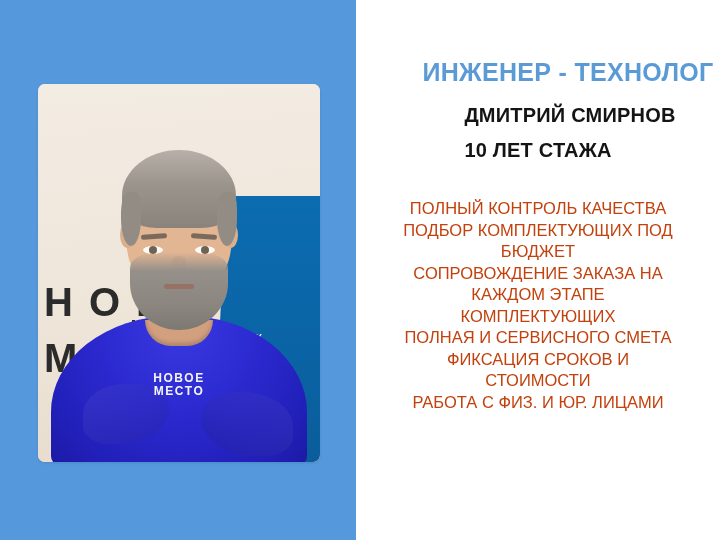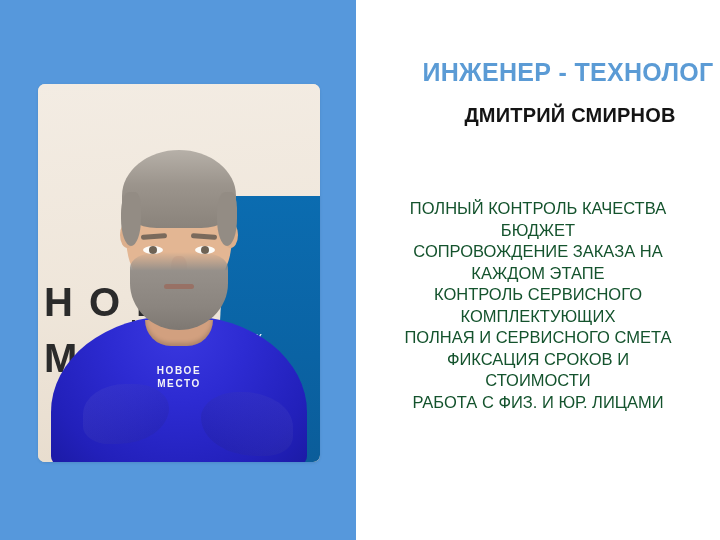--- a/index.html
+++ b/index.html
@@ -259,25 +259,25 @@
     background: #9a6a5c;
     border-radius: 4px;
     opacity: .8;
   }
 
   
   .shirt-print {
     position: absolute;
     left: 50%;
     margin-left: -34px;
-    top: 280px;
+    top: 288px;
     width: 68px;
     text-align: center;
     color: #f4f4f8;
-    font-size: 10px;
+    font-size: 12px;
     font-weight: 700;
     letter-spacing: 1.6px;
     line-height: 13px;
     font-family: "Liberation Sans", sans-serif;
   }
 
   
   .right-panel {
     position: absolute;
     left: 356px;
@@ -321,21 +321,21 @@
     font-weight: 700;
     letter-spacing: 0.2px;
     font-family: "Liberation Sans", sans-serif;
   }
   .services {
     position: absolute;
     left: 8px;
     top: 198px;
     width: 348px;
     text-align: center;
-    color: #14532d;
+    color: #c2410c;
     font-size: 16.5px;
     font-weight: 400;
     line-height: 21.5px;
     font-family: "Liberation Sans", sans-serif;
   }
   .services .svc-line { display: block; white-space: nowrap; }
 
   
   .watermark {
     position: absolute;
@@ -403,27 +403,28 @@
           <span>НОВОЕ</span>
           <span>МЕСТО</span>
         </div>
       </div>
     </div>
   </div>
 
   <div class="right-panel">
     <div class="headline">ИНЖЕНЕР - ТЕХНОЛОГ</div>
     <div class="person-name">ДМИТРИЙ СМИРНОВ</div>
+    <div class="experience">10 ЛЕТ СТАЖА</div>
 
     <div class="services">
       <span class="svc-line">ПОЛНЫЙ КОНТРОЛЬ КАЧЕСТВА</span>
+      <span class="svc-line">ПОДБОР КОМПЛЕКТУЮЩИХ ПОД</span>
       <span class="svc-line">БЮДЖЕТ</span>
       <span class="svc-line">СОПРОВОЖДЕНИЕ ЗАКАЗА НА</span>
       <span class="svc-line">КАЖДОМ ЭТАПЕ</span>
-      <span class="svc-line">КОНТРОЛЬ СЕРВИСНОГО</span>
       <span class="svc-line">КОМПЛЕКТУЮЩИХ</span>
       <span class="svc-line">ПОЛНАЯ И СЕРВИСНОГО СМЕТА</span>
       <span class="svc-line">ФИКСАЦИЯ СРОКОВ И</span>
       <span class="svc-line">СТОИМОСТИ</span>
       <span class="svc-line">РАБОТА С ФИЗ. И ЮР. ЛИЦАМИ</span>
     </div>
   </div>
 
   <div class="watermark">
     <svg class="wm-logo" width="26" height="22" viewBox="0 0 26 22">

